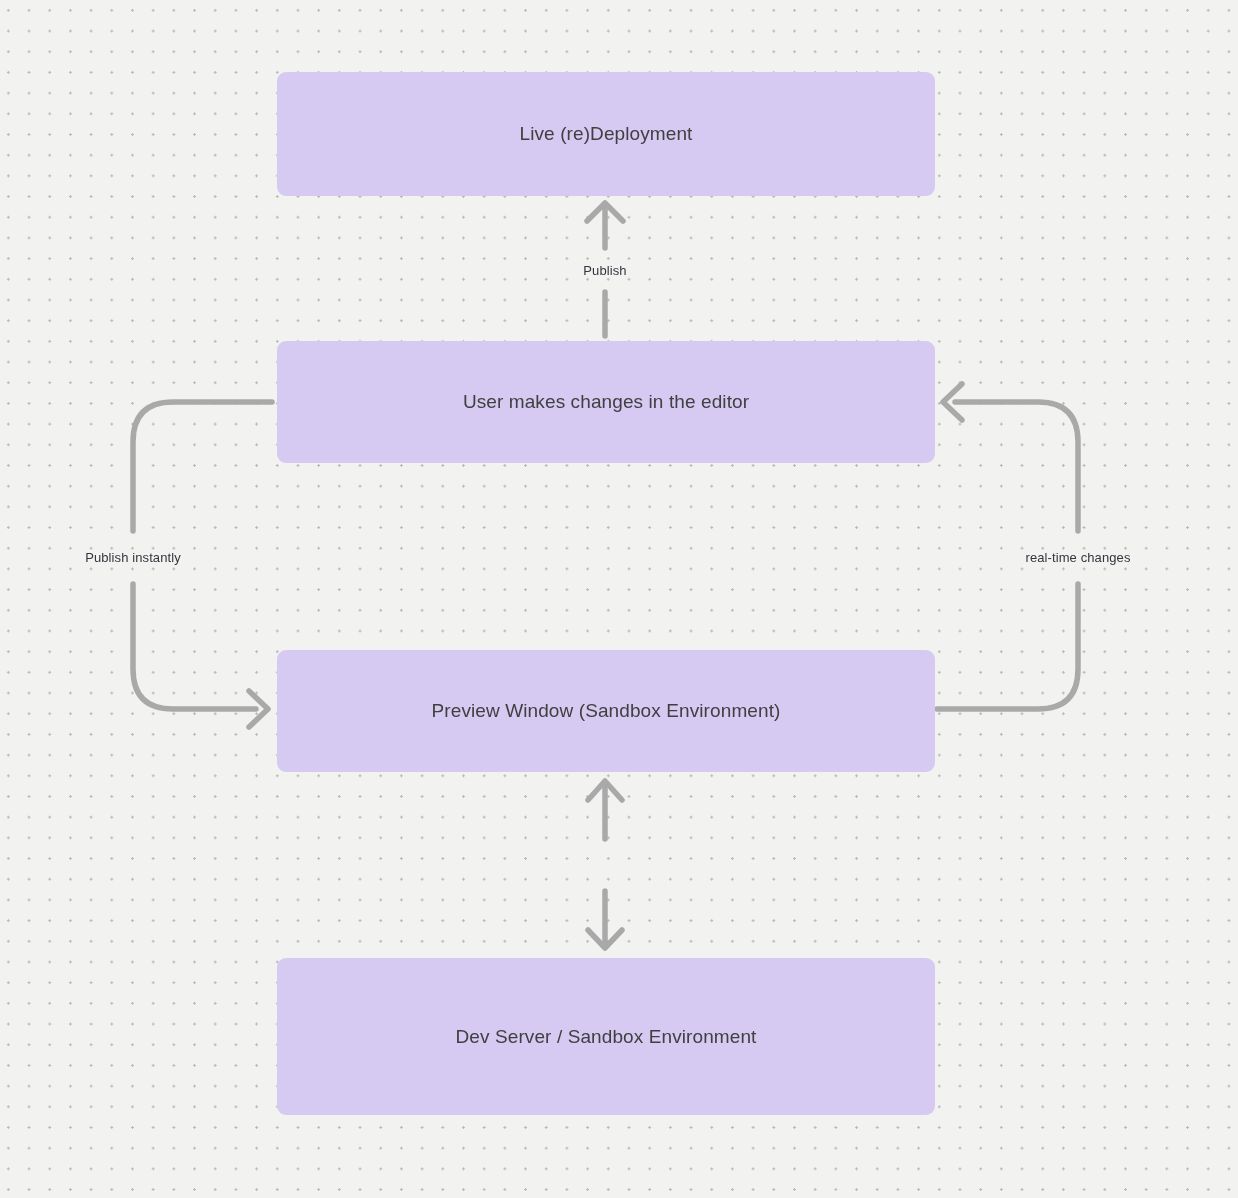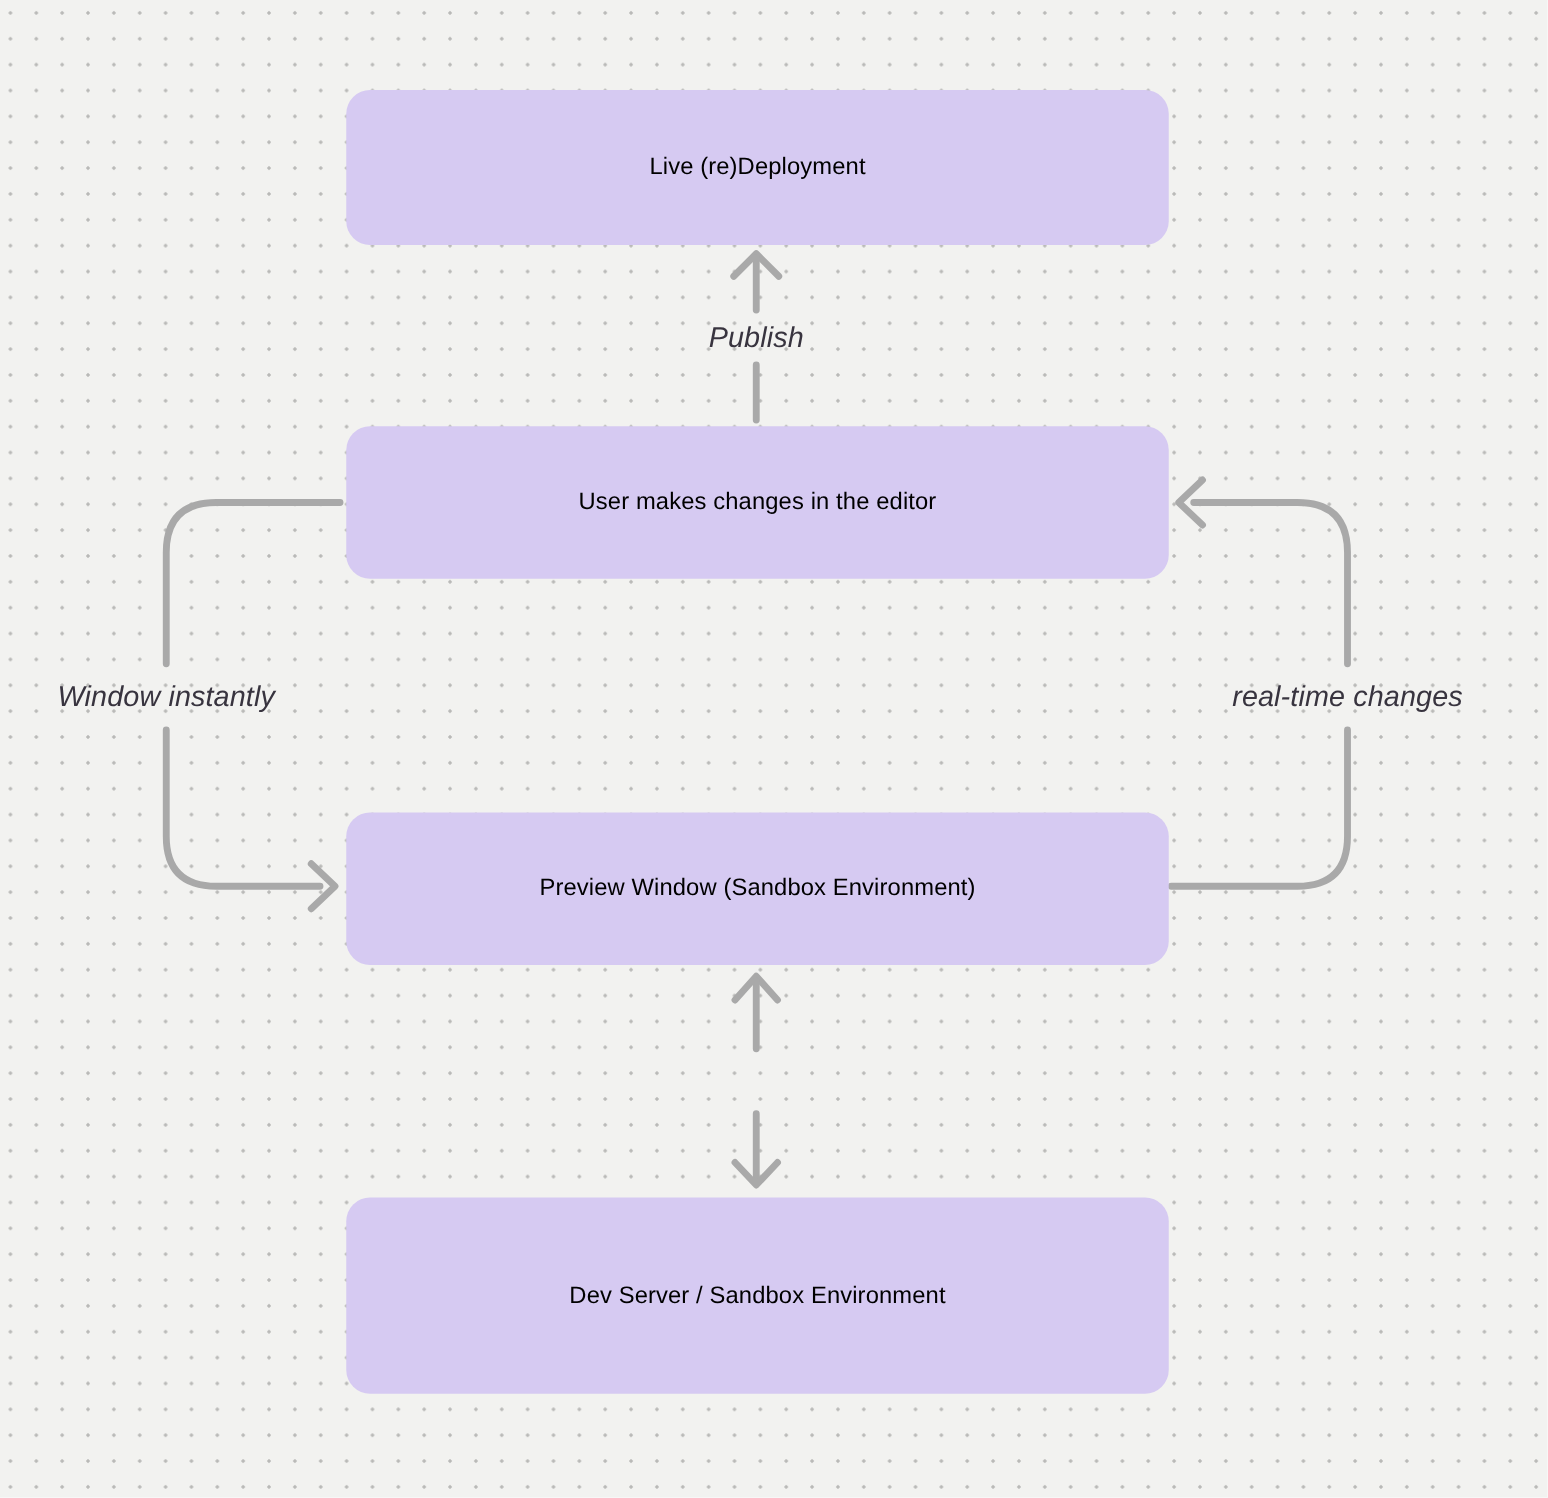--- a/index.html
+++ b/index.html
@@ -25,40 +25,39 @@
     stroke: #a9a9a9;
     stroke-width: 5.5;
     stroke-linecap: round;
     stroke-linejoin: round;
   }
   .node {
     position: absolute;
     left: 277px;
     width: 658px;
     background: #d6caf2;
-    border-radius: 19px;
+    border-radius: 9px;
     display: flex;
     align-items: center;
     justify-content: center;
     font-size: 19px;
-    color: #000000;
+    color: #404040;
     letter-spacing: 0.1px;
   }
   .node-live    { top: 72px;  height: 124px; }
   .node-user    { top: 341px; height: 122px; text-align: right; }
   .node-preview { top: 650px; height: 122px; }
   .node-dev     { top: 958px; height: 157px; }
   .edge-label {
     position: absolute;
     transform: translate(-50%, -50%);
-    font-size: 23px;
+    font-size: 13px;
     color: #38343f;
     white-space: nowrap;
     letter-spacing: 0.1px;
-    font-style: italic;
   }
   .lbl-publish  { left: 605px;  top: 270px; }
   .lbl-updates  { left: 133px;  top: 557px; }
   .lbl-realtime { left: 1078px; top: 557px; }
   .lbl-spunup   { left: 605px;  top: 866px; }
 </style>
 </head>
 <body>
 
 <div class="canvas">
@@ -102,18 +101,18 @@
   <div class="node node-preview">
     <span>Preview Window (Sandbox Environment)</span>
   </div>
 
   <div class="node node-dev">
     <span>Dev Server / Sandbox Environment</span>
   </div>
 
   <div class="edge-label lbl-publish">Publish</div>
 
-  <div class="edge-label lbl-updates">Window instantly</div>
+  <div class="edge-label lbl-updates">Publish instantly</div>
 
   <div class="edge-label lbl-realtime">real-time changes</div>
 
 
 </div>
 
 </body></html>

